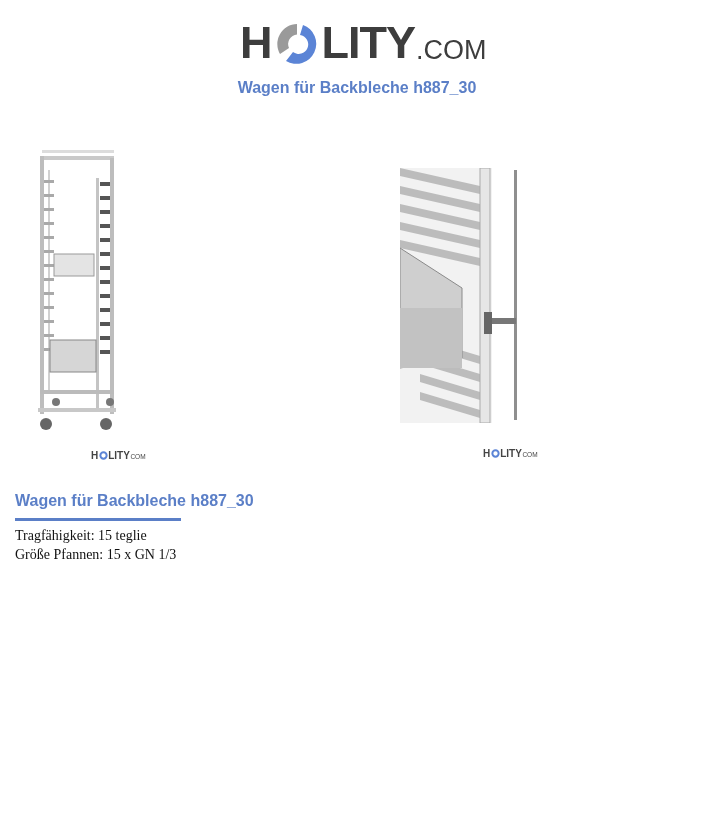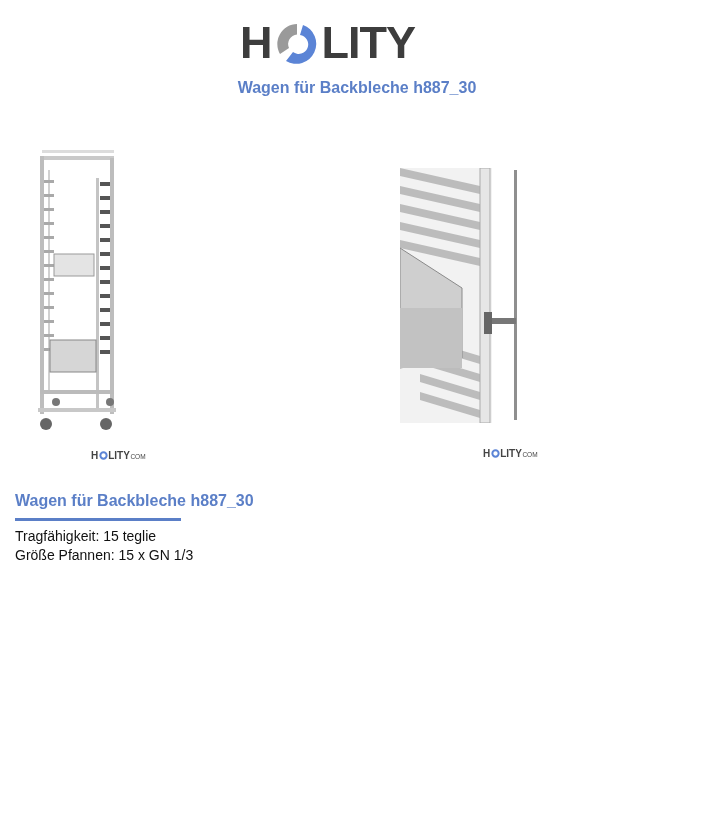--- a/index.html
+++ b/index.html
@@ -16,35 +16,36 @@
     .img-left { position: absolute; left: 30px; top: 140px; width: 100px; height: 300px; }
     .img-right { position: absolute; left: 400px; top: 168px; width: 125px; height: 255px; }
     .wm { position: absolute; font-weight: bold; font-size: 10px; color: #444; display: flex; align-items: center; }
     .wm .wm-o { display: inline-block; width: 9px; height: 9px; margin: 0 0.5px; }
     .wm .wm-com { font-weight: normal; font-size: 6.5px; margin-left: 0.5px; position: relative; top: 1px; }
     .wm-left { left: 91px; top: 450px; }
     .wm-right { left: 483px; top: 448px; }
 
     .section-title { position: absolute; left: 15px; top: 492px; color: #5b7fc7; font-size: 16px; font-weight: bold; }
     .section-rule { position: absolute; left: 15px; top: 518px; width: 166px; height: 3px; background: #5b7fc7; }
-    .spec { position: absolute; left: 15px; color: #111; font-size: 14px; }
+    .spec { position: absolute; left: 15px; color: #111; font-size: 14px; font-family: Liberation Serif, serif; }
     .spec-1 { top: 528px; }
     .spec-2 { top: 547px; }
   </style>
 </head>
 <body>
 
 <div class="logo-wrap">
   <div class="logo-text">
     <span>H</span>
     <svg class="logo-o" viewBox="0 0 46 46">
       <path d="M23 3 A20 20 0 0 0 6 33 L15 27 A9.5 9.5 0 0 1 23 13.5 Z" fill="#9a9a9a"></path>
       <path d="M29 4 A20 20 0 1 1 12 40 L19 31 A9.5 9.5 0 1 0 26 14 Z" fill="#5b84d6"></path>
     </svg>
     <span>LITY</span>
+    <span class="logo-com">.COM</span>
   </div>
 </div>
 
 <div class="page-title">Wagen für Backbleche h887_30</div>
 
 <svg class="img-left" viewBox="0 0 100 300">
 
   <rect x="10" y="16" width="74" height="4" fill="#c9c9c9"></rect>
   <rect x="12" y="10" width="72" height="3" fill="#dcdcdc"></rect>
 

